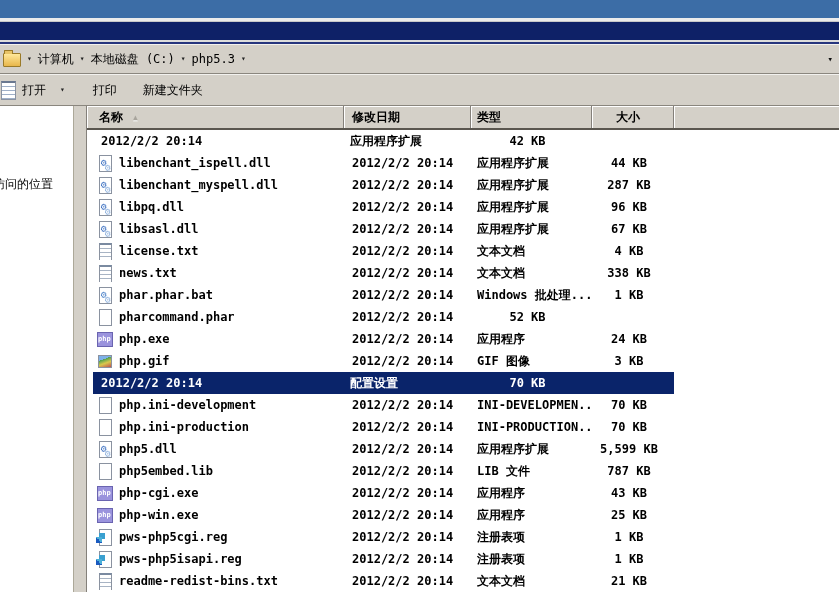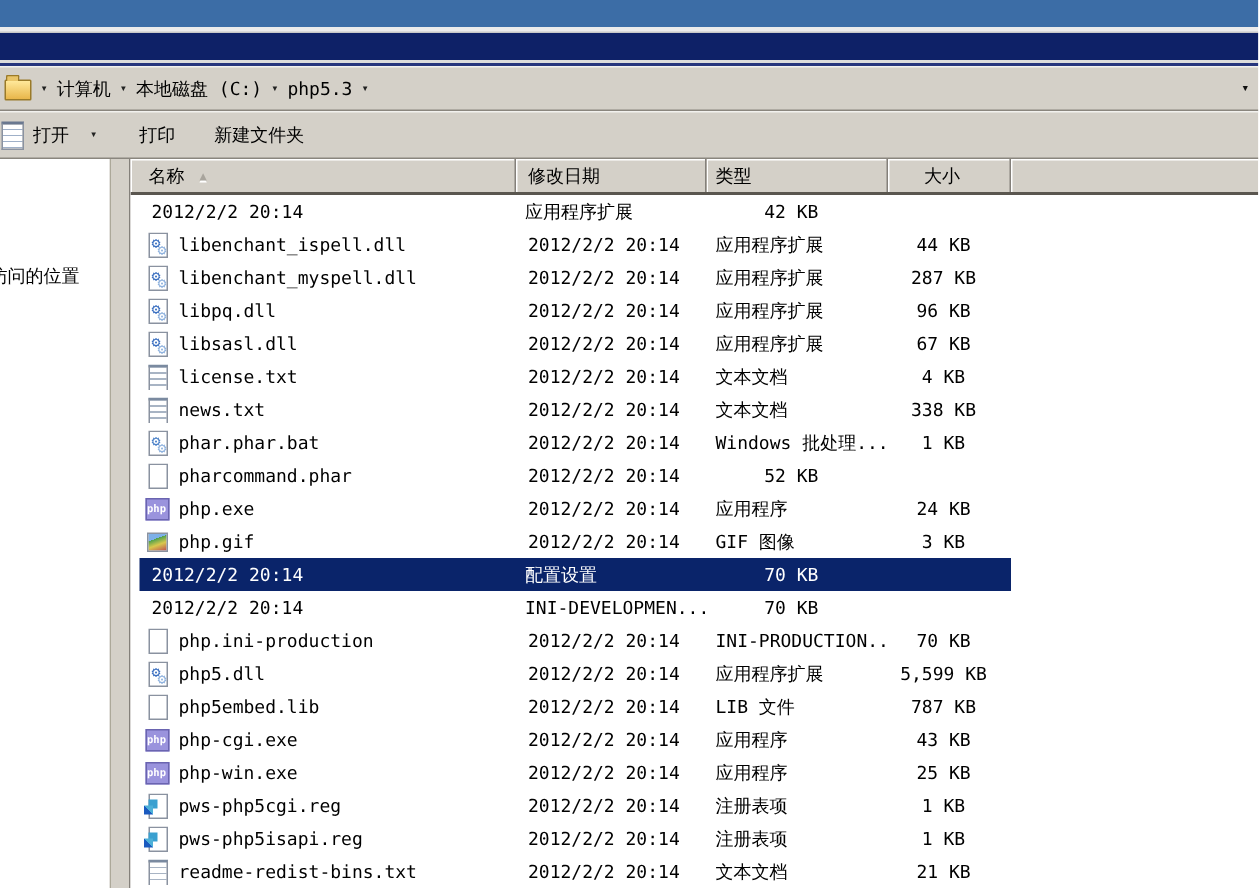--- a/index.html
+++ b/index.html
@@ -44,21 +44,21 @@
     width:13px;height:16px;margin-left:1px;
     background:repeating-linear-gradient(#ffffff 0 3px,#9fb0c8 3px 4px);
     border:1px solid #8a92a0;border-top:2px solid #6a7890;
   }
   .tb-sep{width:14px;}
   
   .main{display:flex;height:487px;}
   .sidebar{width:73px;background:#fff;position:relative;overflow:hidden;}
   .sidebar-label{position:absolute;top:70px;left:-7px;white-space:nowrap;color:#000;}
   .divider{width:12px;background:var(--chrome,#d4d0c8);border-left:1px solid #aca899;border-right:1px solid #84807a;}
-  .listpane{flex:1;background:#fff;overflow:hidden;}
+  .listpane{flex:1;background:#fff;overflow:hidden;font-weight:bold;}
   
   .colheader{
     display:grid;grid-template-columns:257px 127px 121px 82px 1fr;
     height:22px;background:var(--chrome,#d4d0c8);
     border-bottom:2px solid #5a564f;
   }
   .hcell{
     display:flex;align-items:center;height:22px;
     border-right:1px solid #84807a;
     box-shadow:inset 1px 0 0 #fff,inset 0 1px 0 #fff;
@@ -308,20 +308,24 @@
   </div>
           <div class="row selected">
     <div class="row-inner">
       <div class="c-date">2012/2/2 20:14</div>
       <div class="c-type">配置设置</div>
       <div class="c-size">70 KB</div>
     </div>
   </div>
           <div class="row">
     <div class="row-inner">
+      <div class="c-name">
+        <span class="fi fi-plain-doc-icon"></span>
+        <span class="txt">php.ini-development</span>
+      </div>
       <div class="c-date">2012/2/2 20:14</div>
       <div class="c-type">INI-DEVELOPMEN...</div>
       <div class="c-size">70 KB</div>
     </div>
   </div>
           <div class="row">
     <div class="row-inner">
       <div class="c-name">
         <span class="fi fi-plain-doc-icon"></span>
         <span class="txt">php.ini-production</span>

